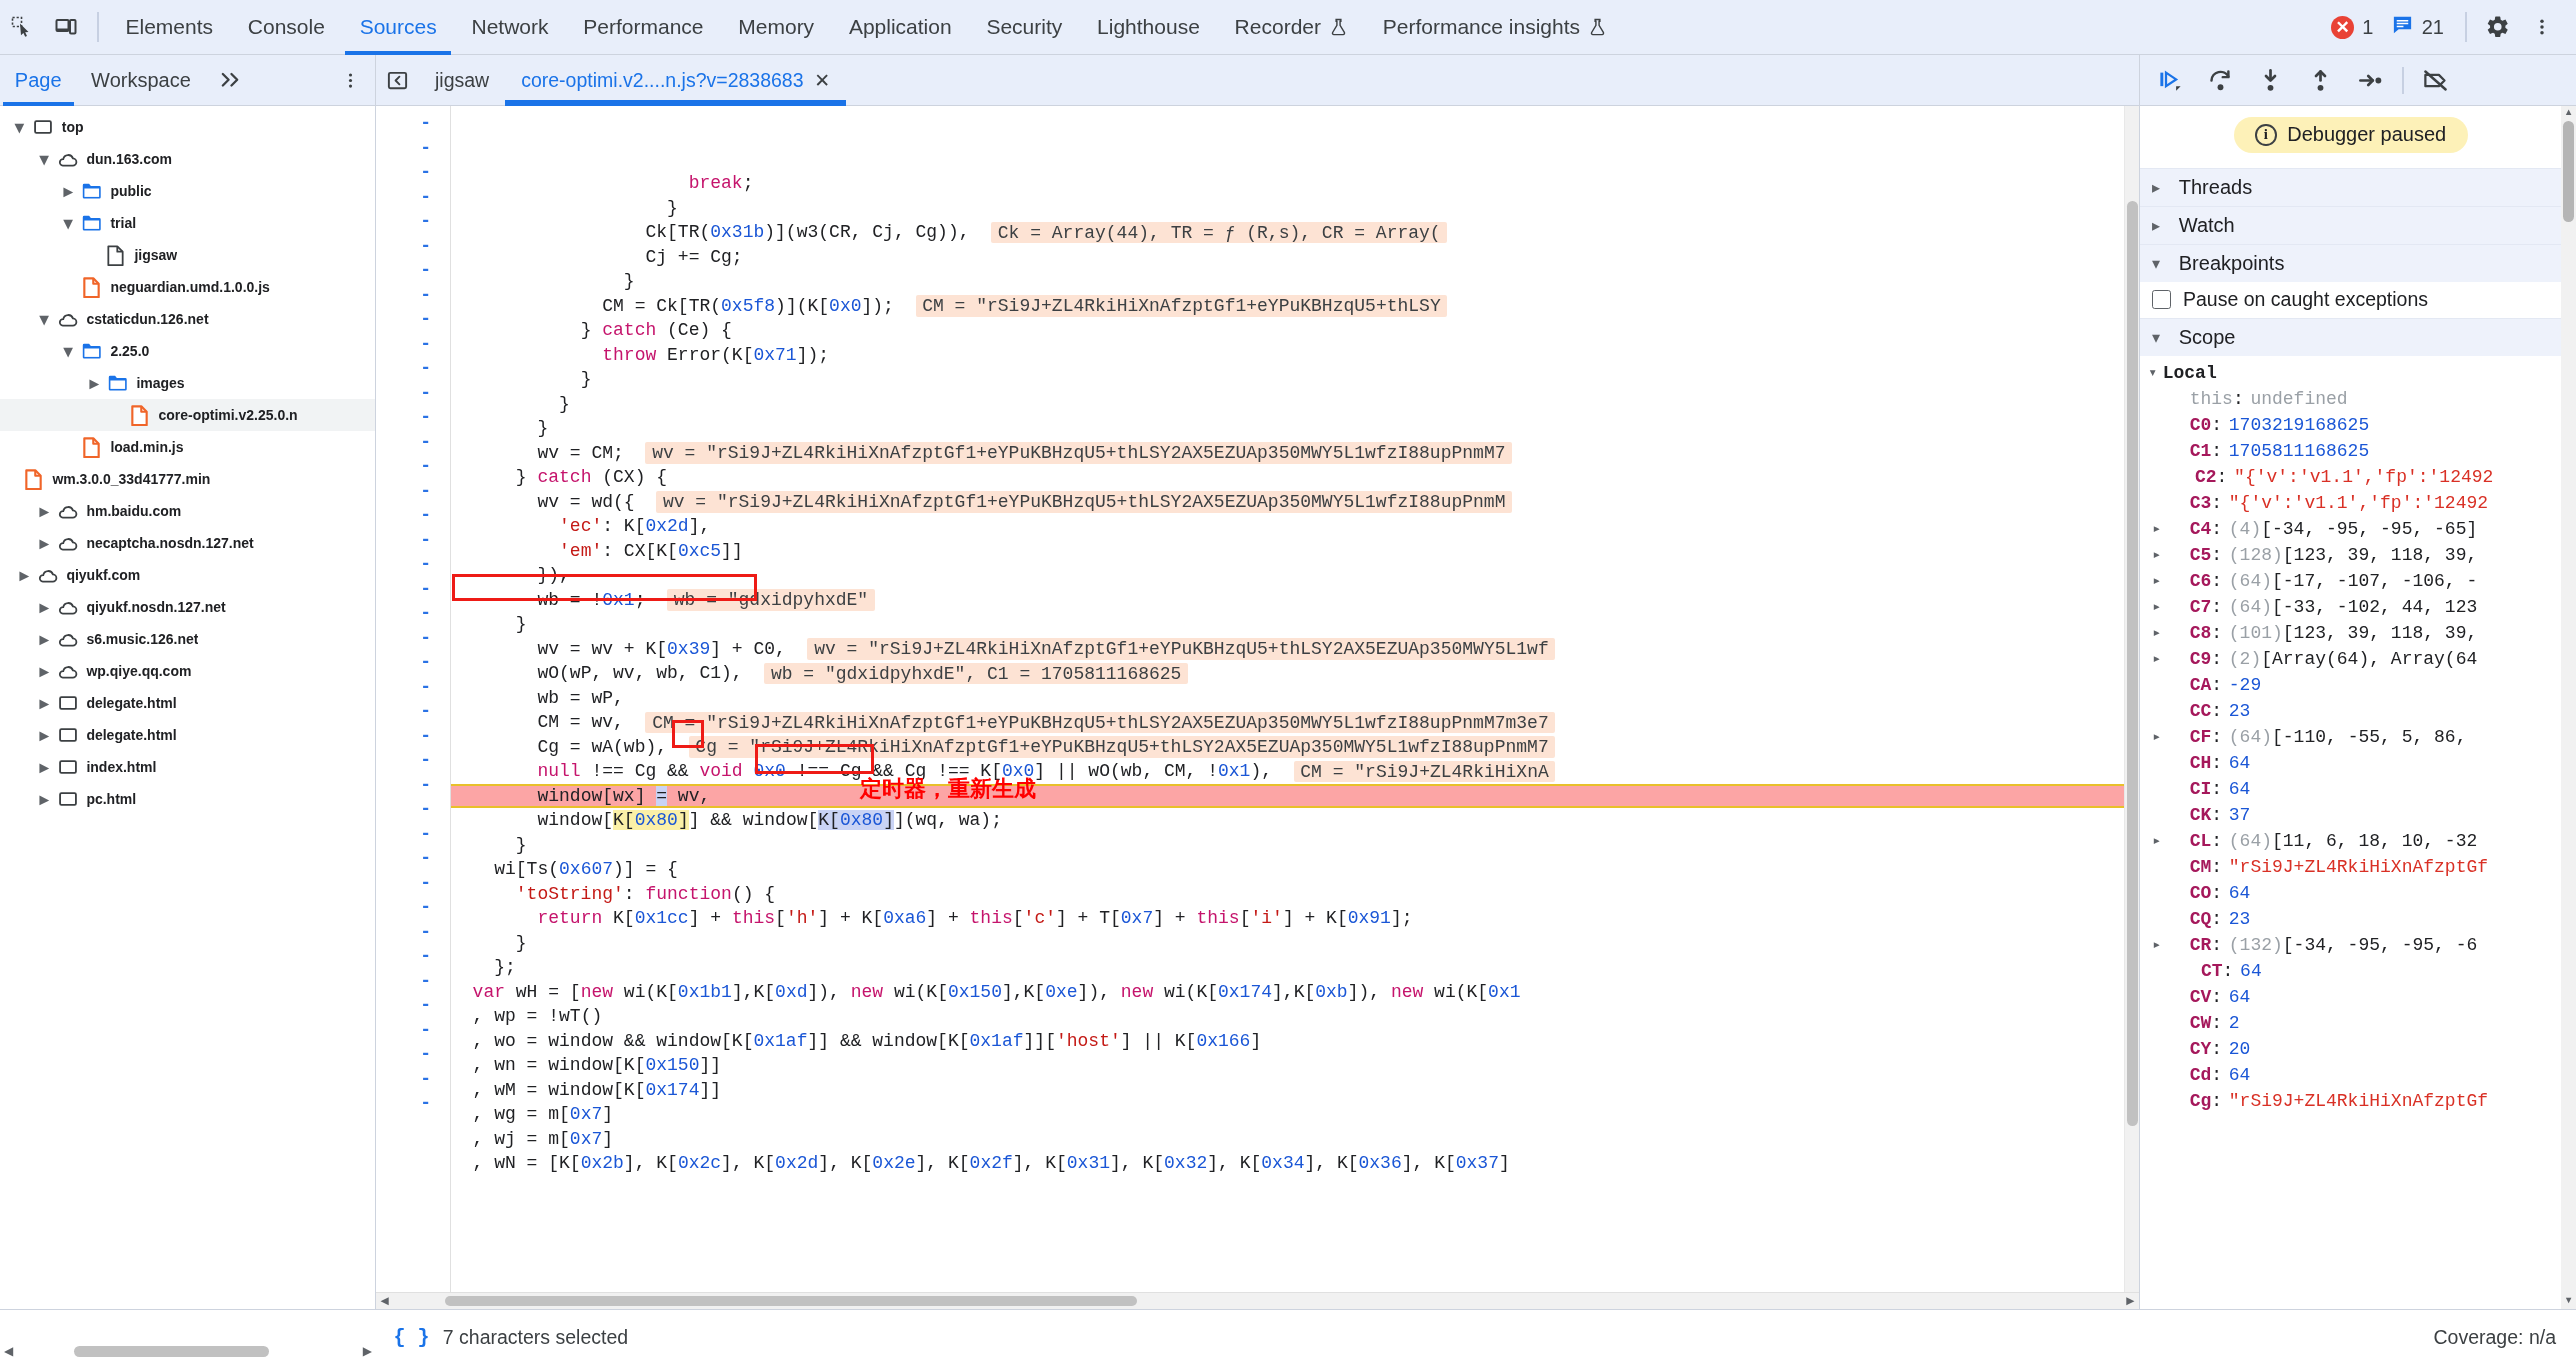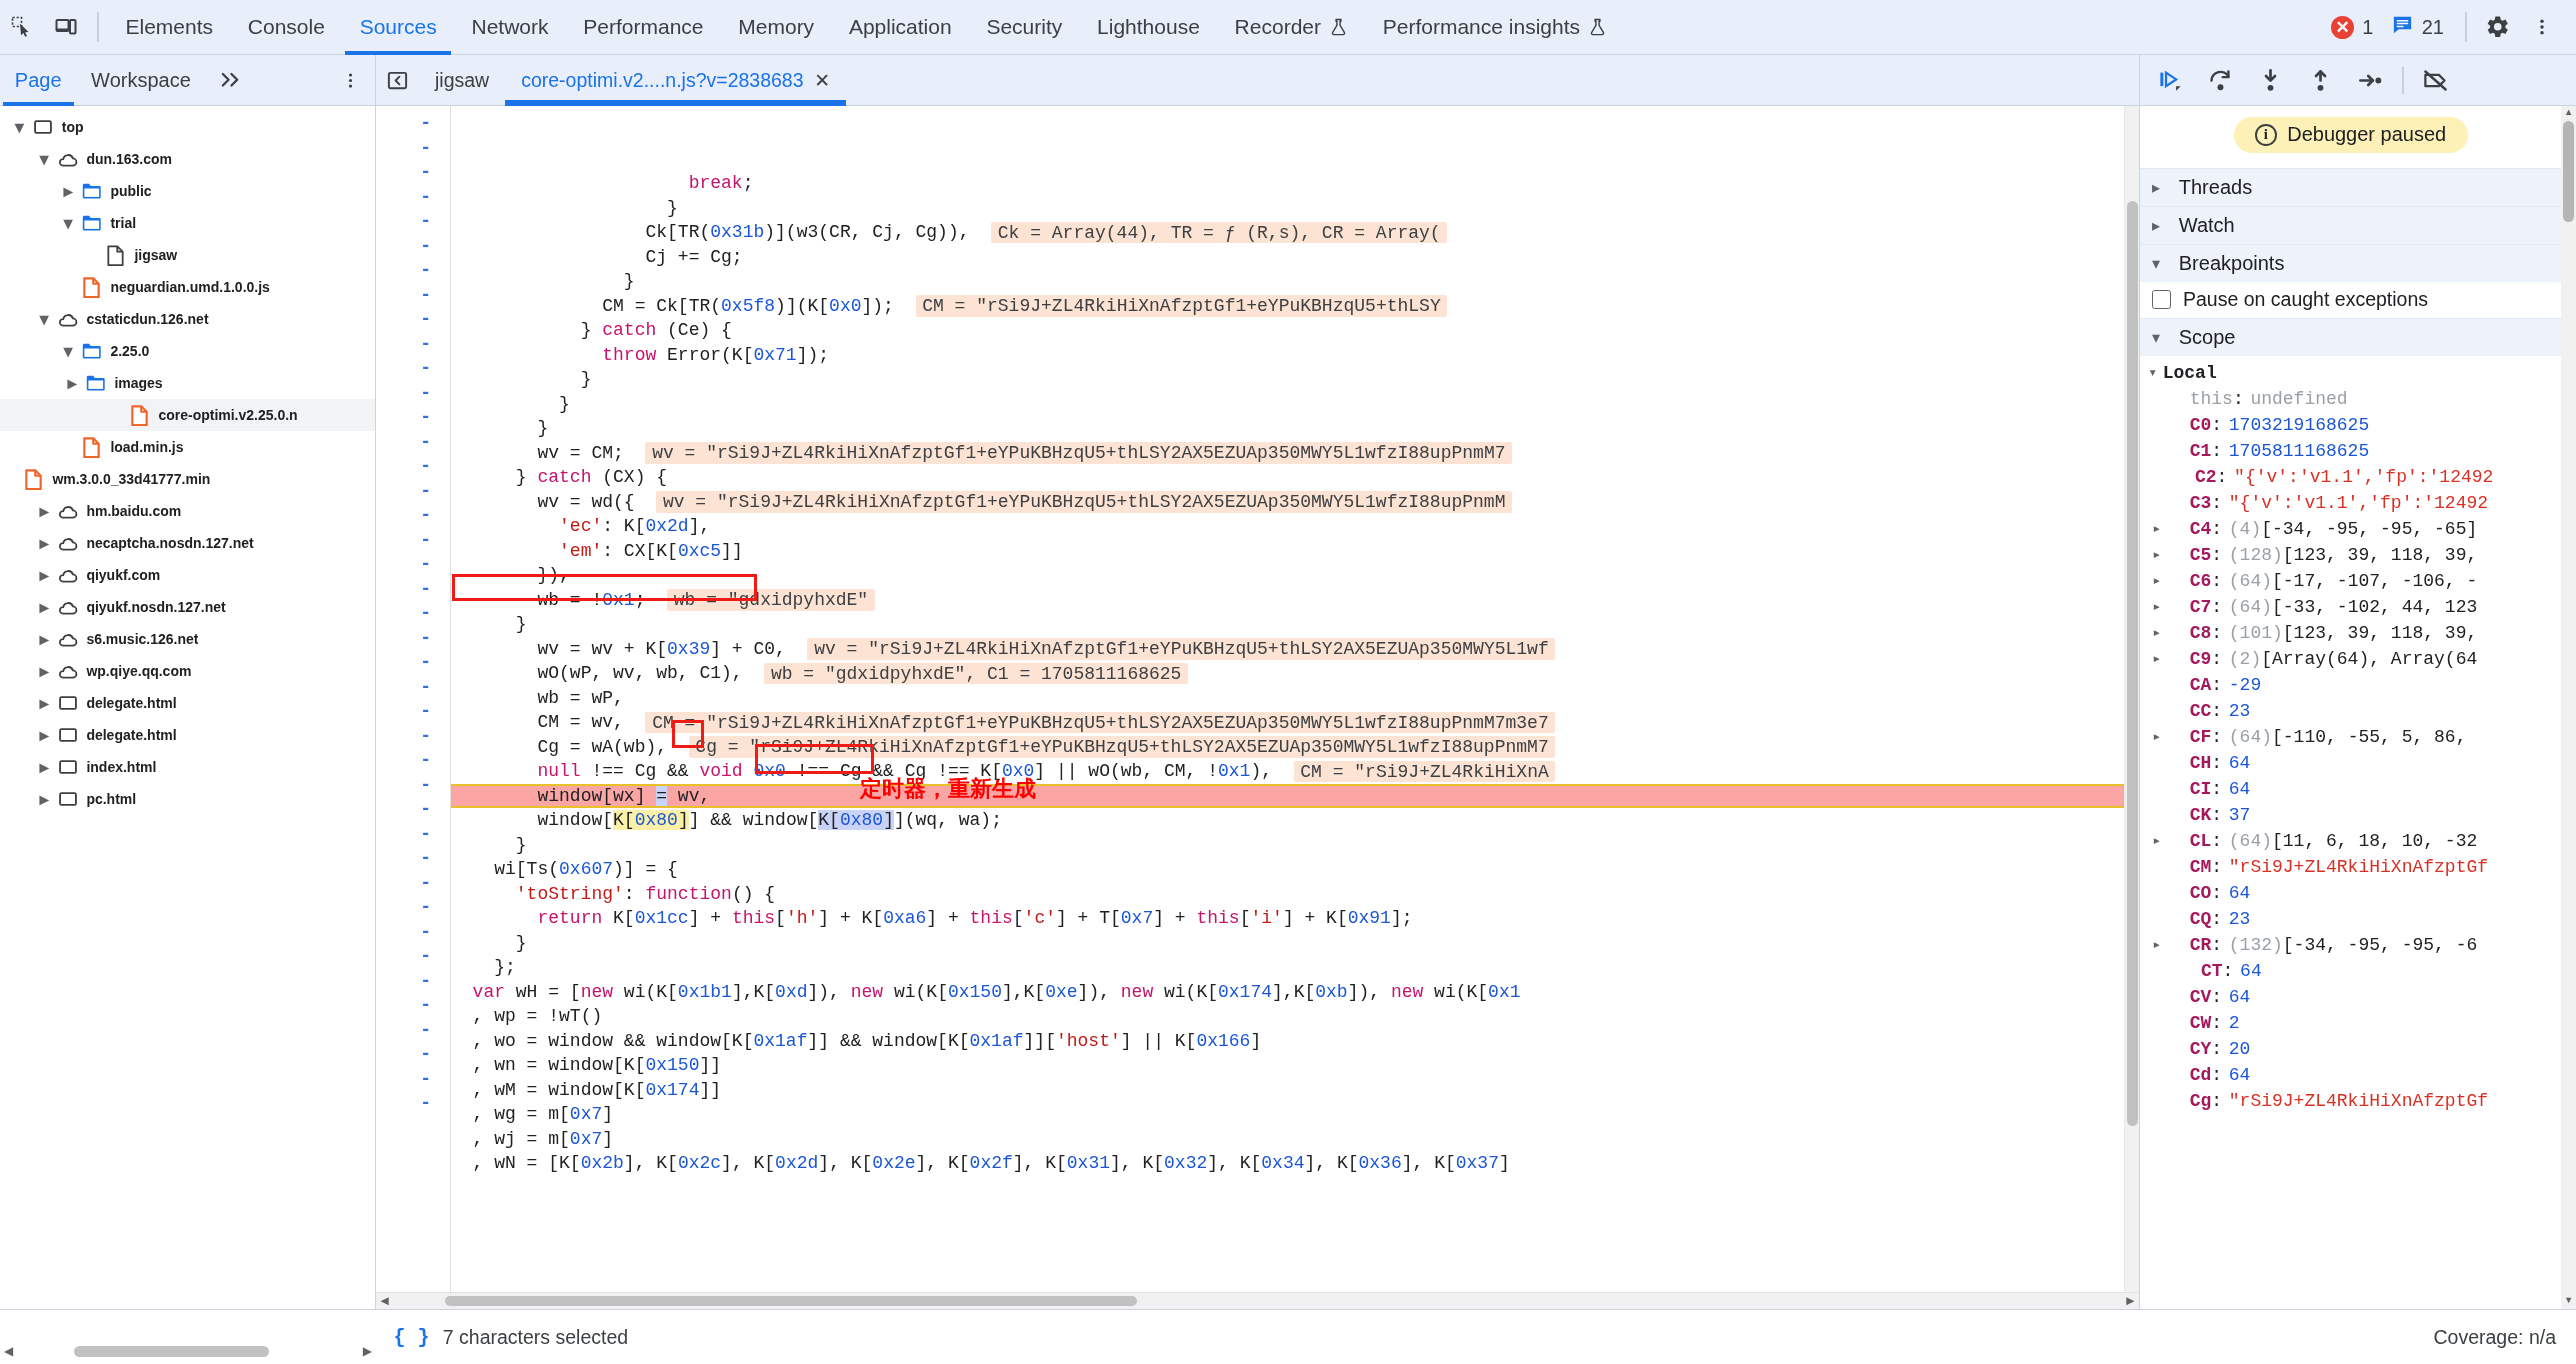--- a/index.html
+++ b/index.html
@@ -456,21 +456,21 @@
         <div class="tree-row" style="padding-left: 58px;">
           <span class="twisty open"></span>
           <span class="tree-icon">
             <svg width="21.5" height="20" viewBox="0 0 24 22">
               <path d="M2 4.5A1.5 1.5 0 0 1 3.5 3H9l2 2.5h9.5A1.5 1.5 0 0 1 22 7v11a1.5 1.5 0 0 1-1.5 1.5h-17A1.5 1.5 0 0 1 2 18z" fill="#1a73e8"></path>
               <path d="M3.8 8.2h16.4v9.4H3.8z" fill="#fff"></path>
             </svg>
           </span>
           <span class="tree-label">2.25.0</span>
         </div>
-        <div class="tree-row" style="padding-left: 62px;">
+        <div class="tree-row" style="padding-left: 84px;">
           <span class="twisty closed"></span>
           <span class="tree-icon">
             <svg width="21.5" height="20" viewBox="0 0 24 22">
               <path d="M2 4.5A1.5 1.5 0 0 1 3.5 3H9l2 2.5h9.5A1.5 1.5 0 0 1 22 7v11a1.5 1.5 0 0 1-1.5 1.5h-17A1.5 1.5 0 0 1 2 18z" fill="#1a73e8"></path>
               <path d="M3.8 8.2h16.4v9.4H3.8z" fill="#fff"></path>
             </svg>
           </span>
           <span class="tree-label">images</span>
         </div>
         <div class="tree-row selected" style="padding-left: 106px;">
@@ -514,21 +514,21 @@
         </div>
         <div class="tree-row" style="padding-left: 34px;">
           <span class="twisty closed"></span>
           <span class="tree-icon">
             <svg width="21.5" height="21.5" viewBox="0 0 24 24">
               <path d="M6.5 18.5h11a4 4 0 0 0 .3-8 5.6 5.6 0 0 0-10.8.8A3.6 3.6 0 0 0 6.5 18.5z" fill="none" stroke="#3c4043" stroke-width="2"></path>
             </svg>
           </span>
           <span class="tree-label">necaptcha.nosdn.127.net</span>
         </div>
-        <div class="tree-row" style="padding-left: 34px;">
+        <div class="tree-row" style="padding-left: 14px;">
           <span class="twisty closed"></span>
           <span class="tree-icon">
             <svg width="21.5" height="21.5" viewBox="0 0 24 24">
               <path d="M6.5 18.5h11a4 4 0 0 0 .3-8 5.6 5.6 0 0 0-10.8.8A3.6 3.6 0 0 0 6.5 18.5z" fill="none" stroke="#3c4043" stroke-width="2"></path>
             </svg>
           </span>
           <span class="tree-label">qiyukf.com</span>
         </div>
         <div class="tree-row" style="padding-left: 34px;">
           <span class="twisty closed"></span>

